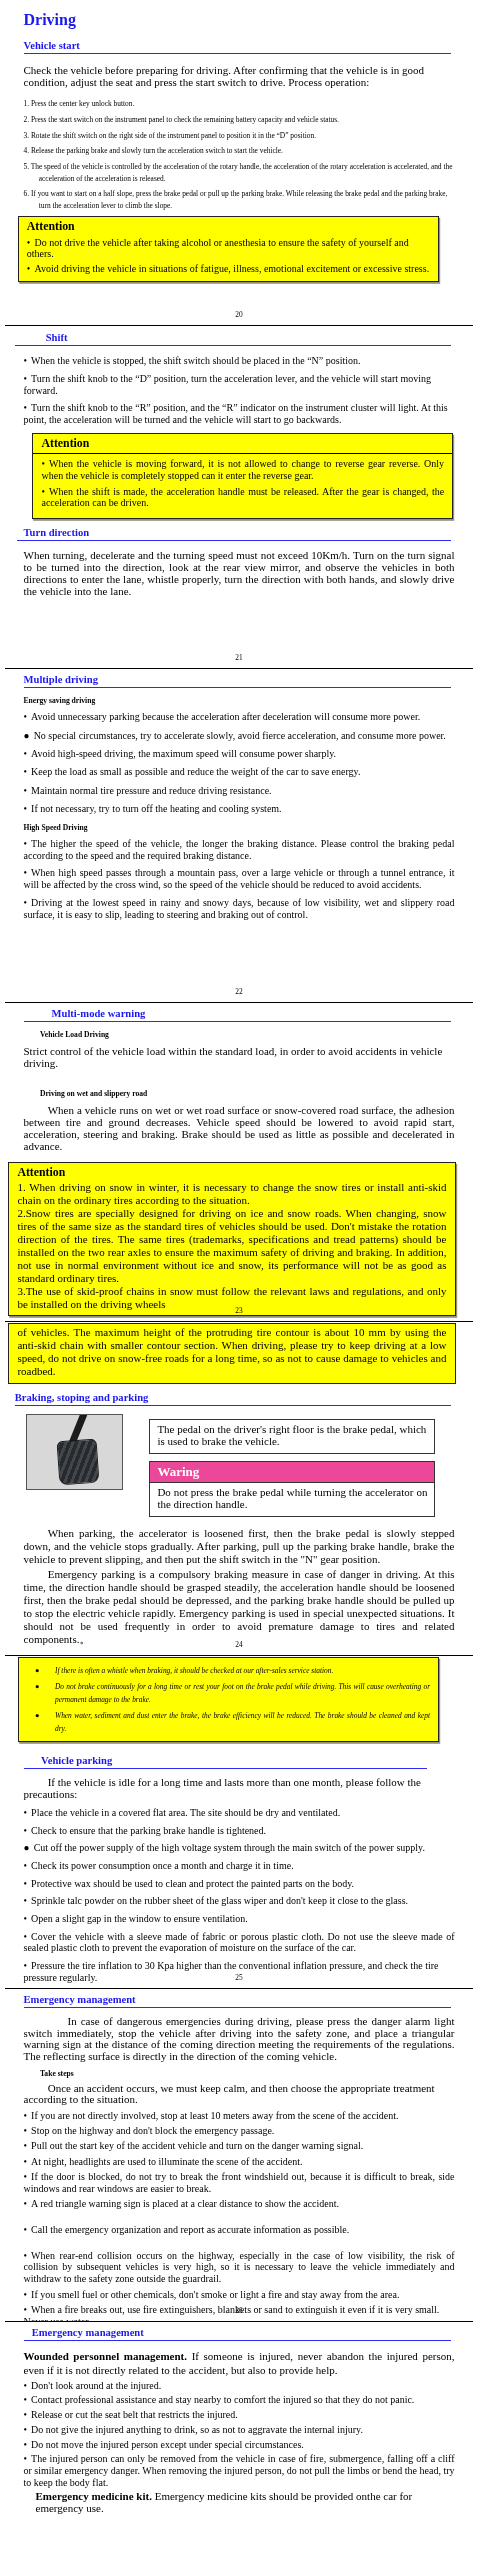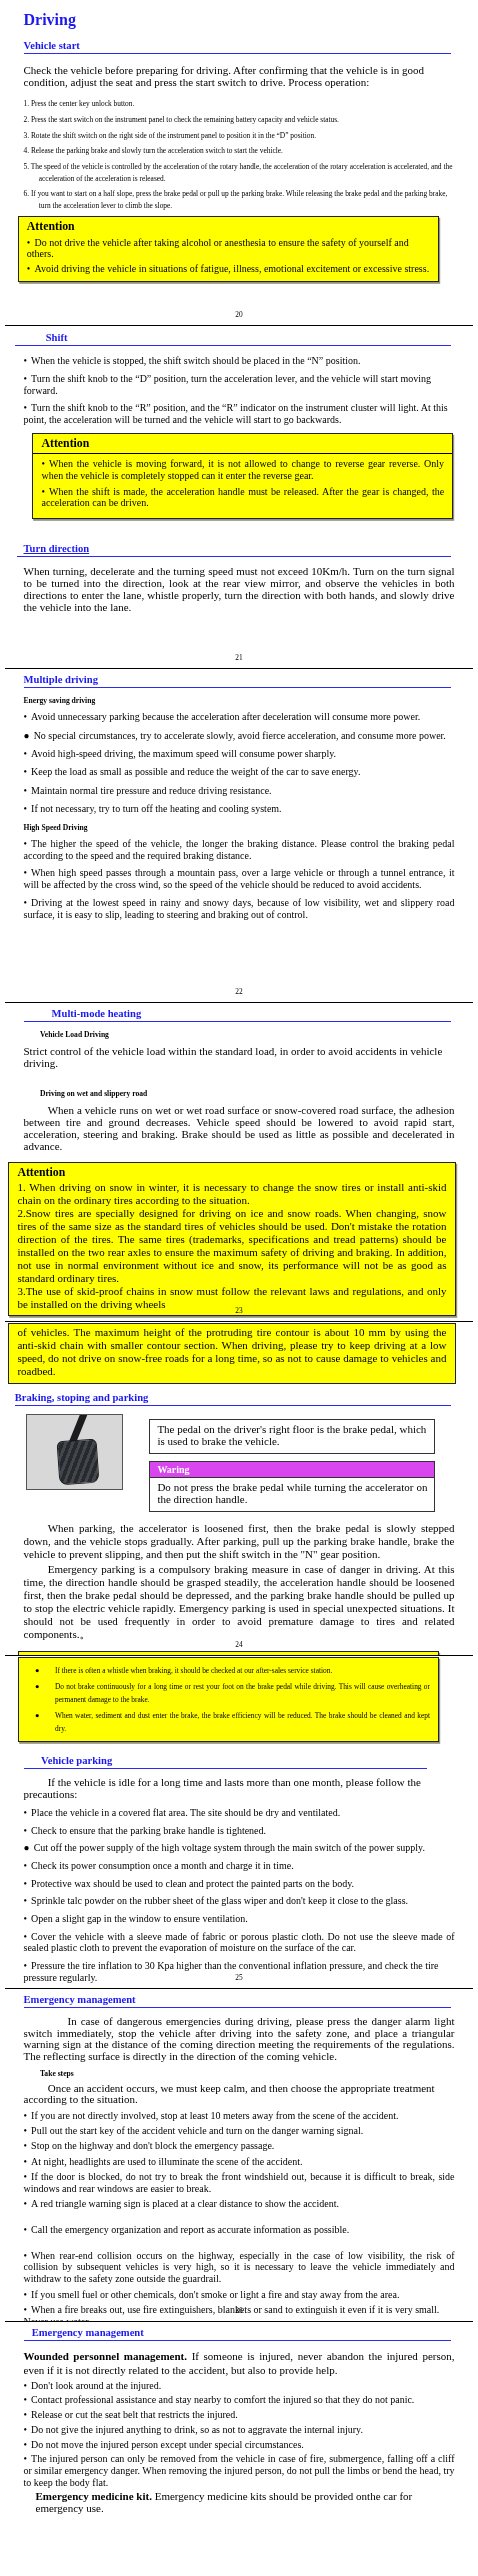--- a/index.html
+++ b/index.html
@@ -38,26 +38,26 @@
   .fig{position:relative;width:95px;height:74px;background:#d8d8d8;border:0.6px solid #555;
        flex:0 0 auto;margin-left:2.9px;overflow:hidden;}
   .pedal-arm{position:absolute;top:-4.7px;left:55px;width:6.5px;height:54px;background:#1c1c1e;
              transform:rotate(22deg);transform-origin:top center;border-radius:1.8px;}
   .pedal-pad{position:absolute;bottom:5.3px;left:31px;width:38px;height:42px;
              background:repeating-linear-gradient(115deg,#43474c 0 2.9px,#26292d 2.9px 6.5px);
              border:1.2px solid #191a1c;border-radius:5.9px 5.9px 8.2px 8.2px;transform:rotate(-4deg);}
   .rcol{margin-left:26px;width:286px;}
   .cap-box{border:0.6px solid #333;padding:4.7px 7px;margin-top:4.7px;}
   .warn-box{border:0.6px solid #333;margin-top:7px;}
-  .warn-head{background:#d946ef;color:#fff;font-weight:bold;font-size:10px;padding:1.8px 7px 2.9px 7px;
+  .warn-head{background:#ec4899;color:#fff;font-weight:bold;font-size:13px;padding:1.8px 7px 2.9px 7px;
              border-bottom:0.6px solid #333;}
   .warn-body{padding:4.1px 7px 5.3px 7px;}
   .yb-item{display:flex;font-size:7.4px;line-height:13px;margin:2.9px 0;}
   .yb-item .yblt{flex:0 0 20px;padding-left:8.2px;}
-  .yb-item .ybt{flex:1;text-align:justify;}
+  .yb-item .ybt{flex:1;text-align:justify;font-style:italic;}
   .bold{font-weight:bold;}
   .ml-n10{margin-left:-5.9px;margin-right:15.3px;}
   .ml-wide{margin-left:-15.3px;margin-right:-1.2px;}
 </style>
 </head>
 <body>
 
 <div class="page pg1">
   <div class="h-doc">Driving</div>
   <div class="h-sec">Vehicle start</div>
@@ -84,21 +84,21 @@
   <div style="margin-top:9.4px;">
     <div class="b"><span class="blt">•</span><span>When the vehicle is stopped, the shift switch should be placed in the “N” position.</span></div>
     <div class="b"><span class="blt">•</span><span>Turn the shift knob to the “D” position, turn the acceleration lever, and the vehicle will start moving forward.</span></div>
     <div class="b"><span class="blt">•</span><span>Turn the shift knob to the “R” position, and the “R” indicator on the instrument cluster will light. At this point, the acceleration will be turned and the vehicle will start to go backwards.</span></div>
   </div>
   <div class="att" style="margin:7px 1.2px 0 8.8px;">
     <div class="att-title att-title-ul">Attention</div>
     <div class="b just"><span class="blt">•</span><span>When the vehicle is moving forward, it is not allowed to change to reverse gear reverse. Only when the vehicle is completely stopped can it enter the reverse gear.</span></div>
     <div class="b just"><span class="blt">•</span><span>When the shift is made, the acceleration handle must be released. After the gear is changed, the acceleration can be driven.</span></div>
   </div>
-  <div class="h-sec" style="margin-left:-7px;padding-left:7px;margin-top:24px;text-decoration:underline;">Turn direction</div>
+  <div class="h-sec" style="margin-left:-7px;padding-left:7px;margin-top:8px;">Turn direction</div>
   <div class="txt just" style="margin-top:9.4px;">When turning, decelerate and the turning speed must not exceed 10Km/h. Turn on the turn signal to be turned into the direction, look at the rear view mirror, and observe the vehicles in both directions to enter the lane, whistle properly, turn the direction with both hands, and slowly drive the vehicle into the lane.</div>
   <div class="pageno">21</div>
 </div>
 
 <div class="page pg3">
   <div class="sep"></div>
   <div class="h-sec" style="margin-top:5.9px;">Multiple driving</div>
   <div class="sub">Energy saving driving</div>
   <div class="b" style="margin:6.5px 0;"><span class="blt">•</span><span>Avoid unnecessary parking because the acceleration after deceleration will consume more power.</span></div>
   <div class="b" style="margin:6.5px 0;"><span class="blt">●</span><span>No special circumstances, try to accelerate slowly, avoid fierce acceleration, and consume more power.</span></div>
@@ -108,21 +108,21 @@
   <div class="b" style="margin:6.5px 0;"><span class="blt">•</span><span>If not necessary, try to turn off the heating and cooling system.</span></div>
   <div class="sub">High Speed Driving</div>
   <div class="b just"><span class="blt">•</span><span>The higher the speed of the vehicle, the longer the braking distance. Please control the braking pedal according to the speed and the required braking distance.</span></div>
   <div class="b just"><span class="blt">•</span><span>When high speed passes through a mountain pass, over a large vehicle or through a tunnel entrance, it will be affected by the cross wind, so the speed of the vehicle should be reduced to avoid accidents.</span></div>
   <div class="b just"><span class="blt">•</span><span>Driving at the lowest speed in rainy and snowy days, because of low visibility, wet and slippery road surface, it is easy to slip, leading to steering and braking out of control.</span></div>
   <div class="pageno">22</div>
 </div>
 
 <div class="page pg4">
   <div class="sep"></div>
-  <div class="h-sec" style="margin-top:5.9px;padding-left:28px;">Multi-mode heating</div>
+  <div class="h-sec" style="margin-top:5.9px;padding-left:28px;">Multi-mode warning</div>
   <div class="sub" style="padding-left:16.5px;">Vehicle Load Driving</div>
   <div class="txt" style="margin-top:7px;">Strict control of the vehicle load within the standard load, in order to avoid accidents in vehicle driving.</div>
   <div class="sub" style="padding-left:16.5px;margin-top:20px;">Driving on wet and slippery road</div>
   <div class="txt just ind-p" style="margin-top:7px;">When a vehicle runs on wet or wet road surface or snow-covered road surface, the adhesion between tire and ground decreases. Vehicle speed should be lowered to avoid rapid start, acceleration, steering and braking. Brake should be used as little as possible and decelerated in advance.</div>
   <div class="att ml-wide" style="margin-top:9.4px;">
     <div class="att-title">Attention</div>
     <div class="txt just" style="line-height:13px;">1. When driving on snow in winter, it is necessary to change the snow tires or install anti-skid chain on the ordinary tires according to the situation.</div>
     <div class="txt just" style="line-height:13px;">2.Snow tires are specially designed for driving on ice and snow roads. When changing, snow tires of the same size as the standard tires of vehicles should be used. Don't mistake the rotation direction of the tires. The same tires (trademarks, specifications and tread patterns) should be installed on the two rear axles to ensure the maximum safety of driving and braking. In addition, not use in normal environment without ice and snow, its performance will not be as good as standard ordinary tires.</div>
     <div class="txt just" style="line-height:13px;">3.The use of skid-proof chains in snow must follow the relevant laws and regulations, and only be installed on the driving wheels</div>
   </div>
@@ -190,22 +190,22 @@
   <div class="pageno">25</div>
 </div>
 
 <div class="page pg7">
   <div class="sep"></div>
   <div class="h-sec" style="margin-top:5.9px;">Emergency management</div>
   <div class="txt just" style="margin-top:8.2px;text-indent:4em;">In case of dangerous emergencies during driving, please press the danger alarm light switch immediately, stop the vehicle after driving into the safety zone, and place a triangular warning sign at the distance of the coming direction meeting the requirements of the regulations. The reflecting surface is directly in the direction of the coming vehicle.</div>
   <div class="sub" style="padding-left:16.5px;margin-top:5.9px;">Take steps</div>
   <div class="txt ind-p" style="margin-top:4.7px;">Once an accident occurs, we must keep calm, and then choose the appropriate treatment according to the situation.</div>
   <div class="b" style="margin:3.5px 0;"><span class="blt">•</span><span>If you are not directly involved, stop at least 10 meters away from the scene of the accident.</span></div>
+  <div class="b" style="margin:3.5px 0;"><span class="blt">•</span><span>Stop on the highway and don't block the emergency passage.</span></div>
   <div class="b" style="margin:3.5px 0;"><span class="blt">•</span><span>Pull out the start key of the accident vehicle and turn on the danger warning signal.</span></div>
-  <div class="b" style="margin:3.5px 0;"><span class="blt">•</span><span>Stop on the highway and don't block the emergency passage.</span></div>
   <div class="b" style="margin:3.5px 0;"><span class="blt">•</span><span>At night, headlights are used to illuminate the scene of the accident.</span></div>
   <div class="b just" style="margin:3.5px 0;"><span class="blt">•</span><span>If the door is blocked, do not try to break the front windshield out, because it is difficult to break, side windows and rear windows are easier to break.</span></div>
   <div class="b" style="margin:3.5px 0;"><span class="blt">•</span><span>A red triangle warning sign is placed at a clear distance to show the accident.</span></div>
   <div class="b" style="margin:14px 0;"><span class="blt">•</span><span>Call the emergency organization and report as accurate information as possible.</span></div>
   <div class="b just" style="margin:3.5px 0;"><span class="blt">•</span><span>When rear-end collision occurs on the highway, especially in the case of low visibility, the risk of collision by subsequent vehicles is very high, so it is necessary to leave the vehicle immediately and withdraw to the safety zone outside the guardrail.</span></div>
   <div class="b" style="margin:3.5px 0;"><span class="blt">•</span><span>If you smell fuel or other chemicals, don't smoke or light a fire and stay away from the area.</span></div>
   <div class="b" style="margin:3.5px 0;"><span class="blt">•</span><span>When a fire breaks out, use fire extinguishers, blankets or sand to extinguish it even if it is very small. Never use water.</span></div>
   <div class="b" style="margin:3.5px 0;"><span class="blt">•</span><span>Contact the local traffic management department in time to seek help.</span></div>
   <div class="pageno">26</div>
 </div>

